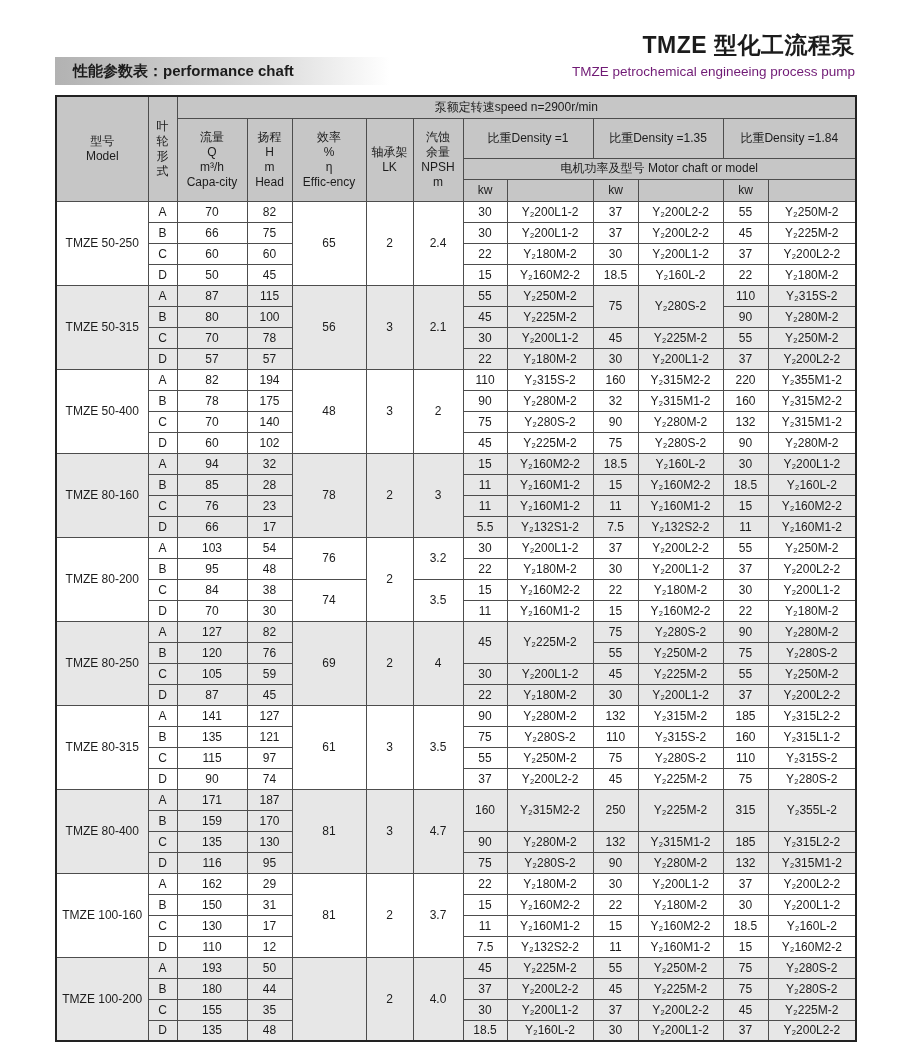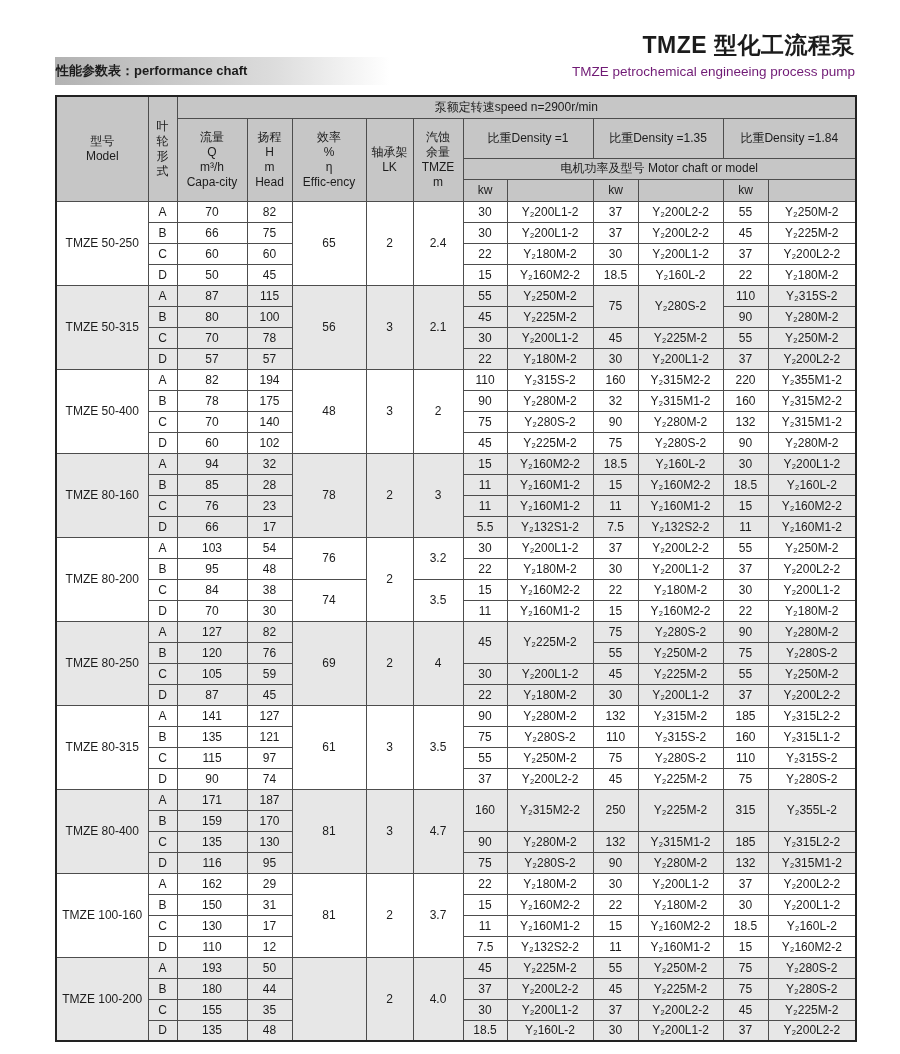--- a/index.html
+++ b/index.html
@@ -10,21 +10,21 @@
     color:#1c1c1c;
     position:relative;
   }
   .titles { position:absolute; top:8px; right:45px; text-align:right;margin-top:22px; }
   .title-main { font-size:23px; font-weight:bold; letter-spacing:0.5px; }
   .title-sub { font-size:13.5px; margin-top:3px; color:#701a75; }
   .section-bar {
     position:absolute; top:57px; left:55px;
     width:335px; height:28px; line-height:28px;
     background:linear-gradient(to right, #b2b2b2, #dcdcdc 65%, #ffffff);
-    font-size:13px; font-weight:bold; padding-left:1px;
+    font-size:15px; font-weight:bold; padding-left:18px;
   }
   .tbl-wrap { position:absolute; top:95px; left:55px; }
   table { border-collapse:collapse; table-layout:fixed; width:800px; border:2px solid #222; }
   th, td {
     border:1px solid #4d4d4d;
     text-align:center; vertical-align:middle;
     padding:0; overflow:hidden;
   }
   thead th {
     background:#c6c6c6;
@@ -87,21 +87,21 @@
 m
 Head</th>
         <th rowspan="3">效率
 %
 η
 Effic-ency</th>
         <th rowspan="3">轴承架
 LK</th>
         <th rowspan="3">汽蚀
 余量
-TMZE
+NPSH
 m</th>
         <th colspan="2">比重Density =1</th>
         <th colspan="2">比重Density =1.35</th>
         <th colspan="2">比重Density =1.84</th>
       </tr>
       <tr class="h3">
         <th colspan="6">电机功率及型号  Motor chaft or model</th>
       </tr>
       <tr class="h4">
         <th>kw</th>

